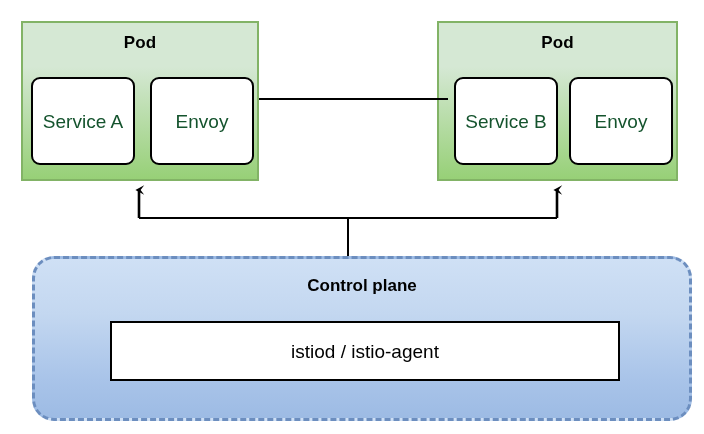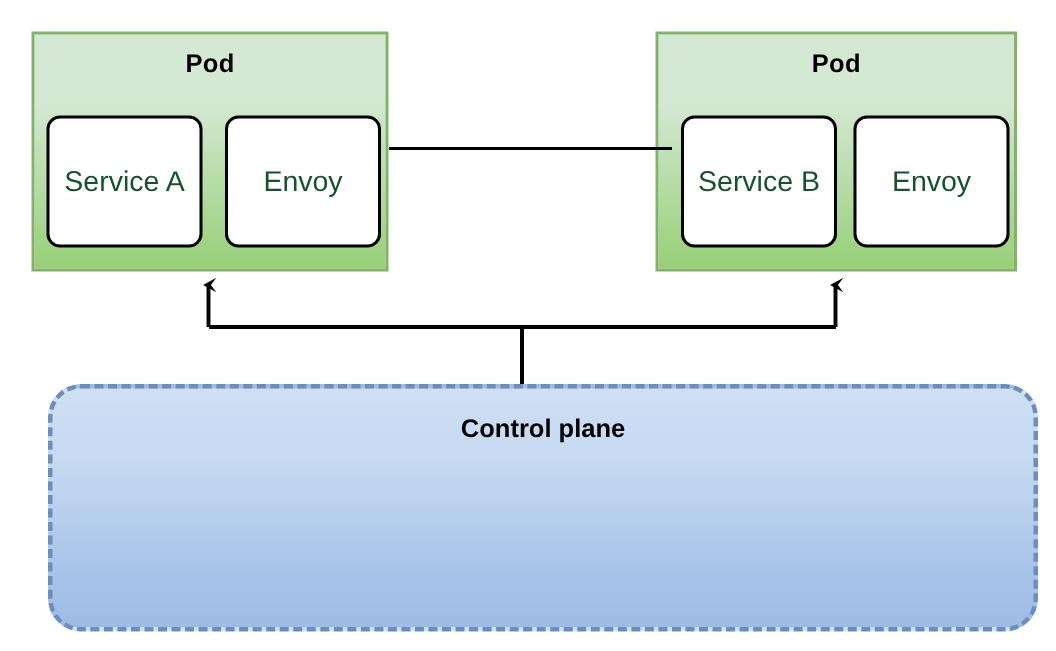--- a/index.html
+++ b/index.html
@@ -128,20 +128,21 @@
   </div>
 
   <div class="pod" id="pod-right">
     <div class="pod-title">Pod</div>
     <div class="component-box" id="box-service-b">Service B</div>
     <div class="component-box" id="box-envoy-b">Envoy</div>
   </div>
 
   <div id="control-plane">
     <div id="control-plane-title">Control plane</div>
+    <div id="istiod-box">istiod / istio-agent</div>
   </div>
 
   <svg id="connectors" viewBox="0 0 704 434" width="704" height="434">
     <defs>
       <marker id="arrowhead-open" markerWidth="10" markerHeight="10" refX="5.4" refY="4" orient="auto" markerUnits="userSpaceOnUse">
         <path d="M 0.6 9.2 L 5.4 0.4 L 10.2 9.2 L 5.4 5.6 Z" fill="#000000"></path>
       </marker>
     </defs>
 
     <line x1="259" y1="99" x2="448" y2="99" stroke="#000000" stroke-width="2.4" shape-rendering="crispEdges"></line>

